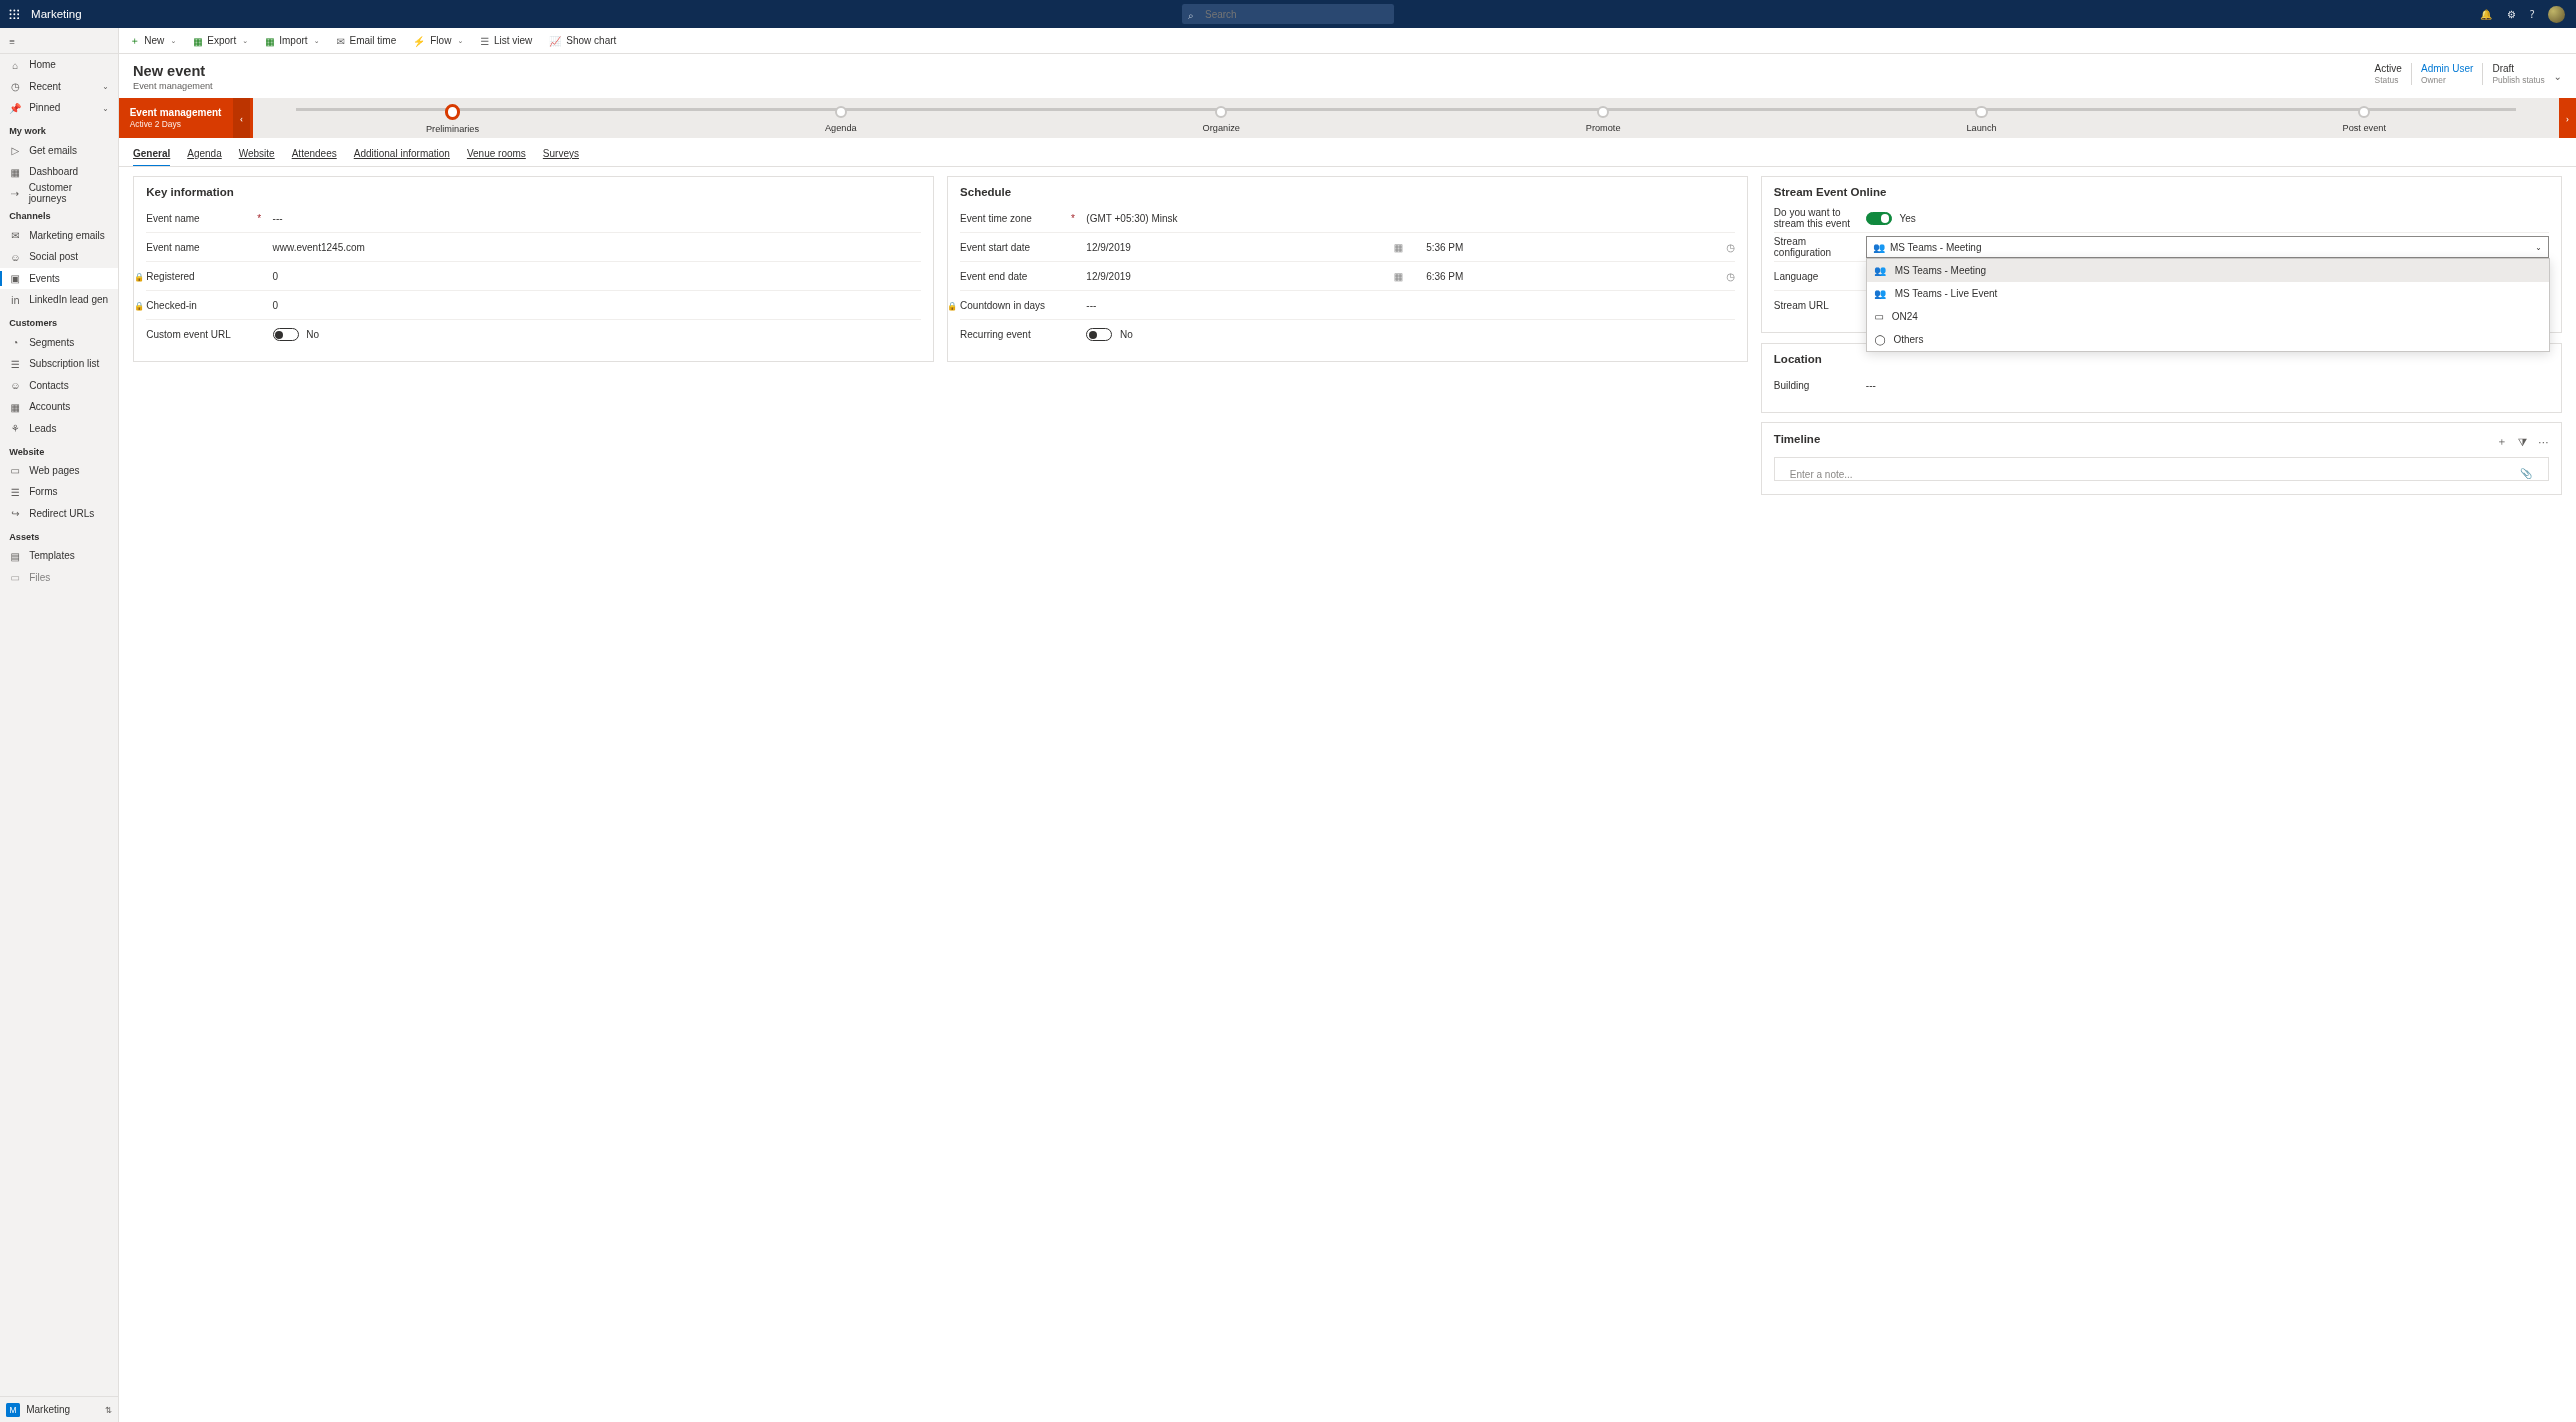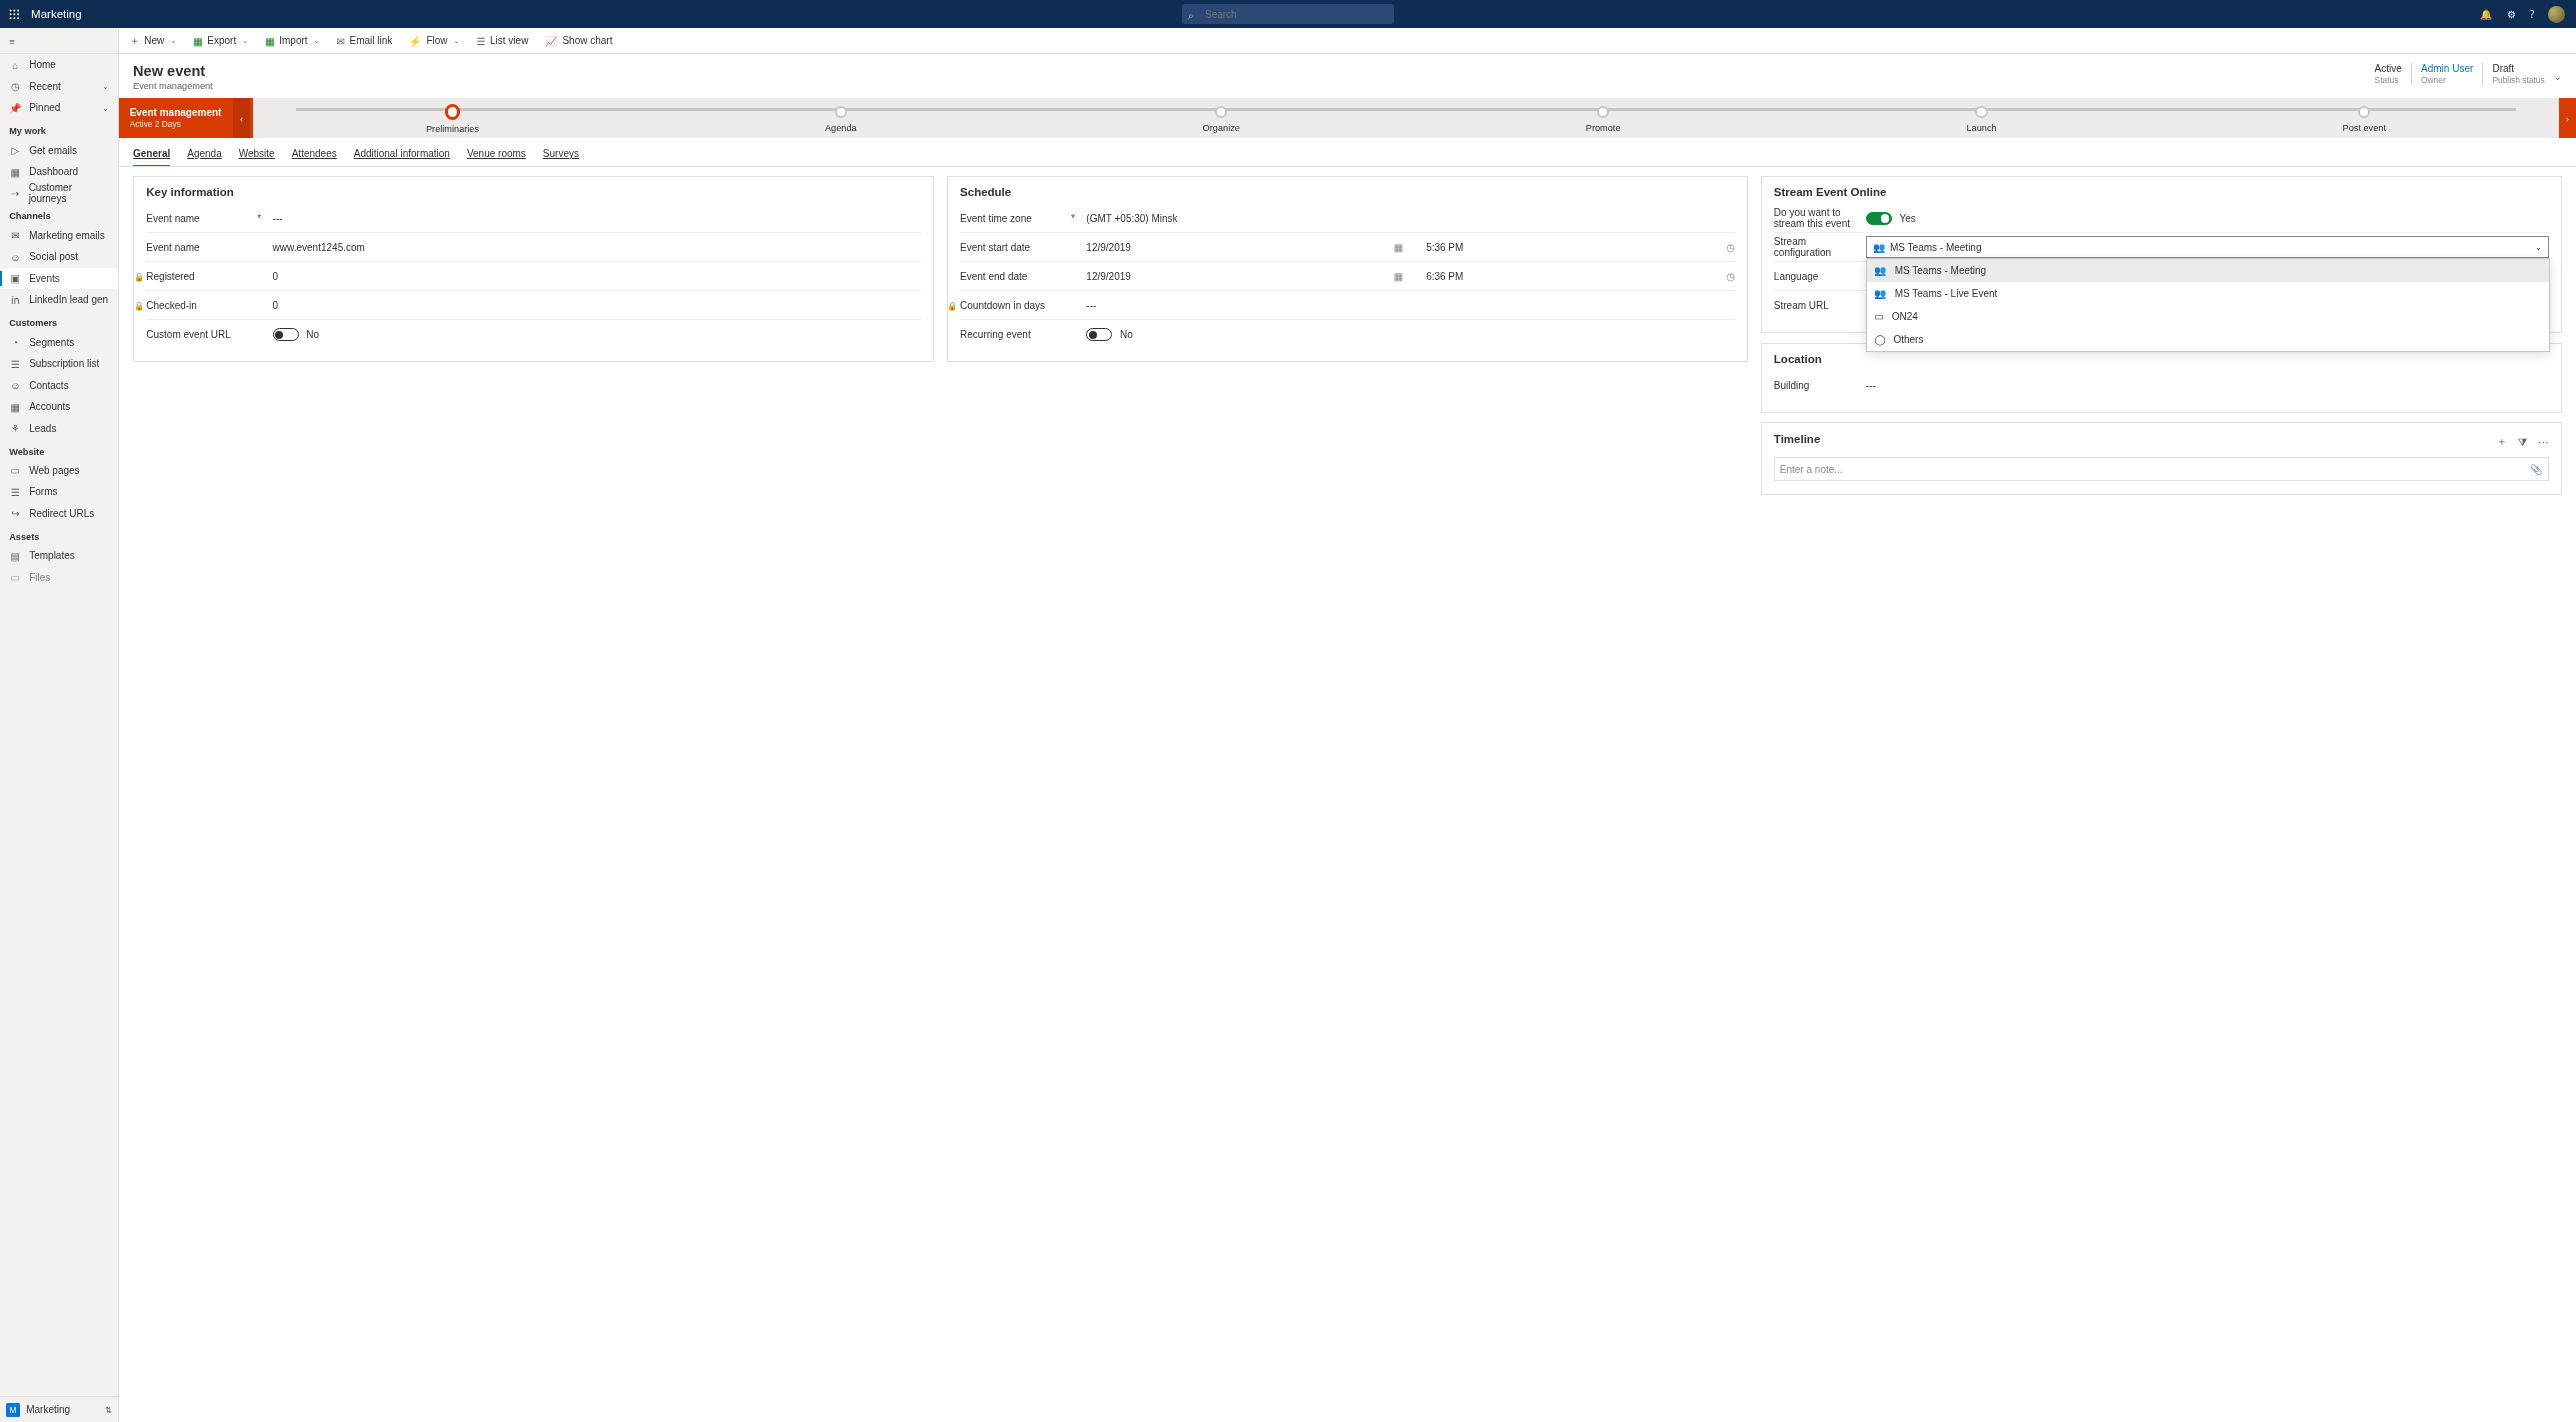--- a/index.html
+++ b/index.html
@@ -98,21 +98,21 @@
 .dd-sel { border: 0.8px solid #8a8886; height: 21.5px; display: flex; align-items: center; padding: 0 6.1px; gap: 4.6px; cursor: pointer; background: #fff; }
 .dd-sel .chev { margin-left: auto; font-size: 7.7px; }
 .dd-pop { position: absolute; top: 21.5px; left: 0; right: -1.5px; background: #fff; border: 0.8px solid #c8c6c4; box-shadow: 0 3.1px 10.7px rgba(0,0,0,.15); z-index: 20; }
 .dd-opt { display: flex; align-items: center; height: 23px; padding: 0 7.7px; gap: 7.7px; cursor: pointer; }
 .dd-opt:hover, .dd-opt.hl { background: #eceae8; }
 
 
 .tl-head { display: flex; align-items: center; }
 .tl-head h3 { flex: 1; }
 .tl-head .ic { cursor: pointer; color: #605e5c; margin-left: 10.7px; font-size: 10.7px; }
-.tl-input { display: flex; align-items: center; border: 0.8px solid #e1dfdd; height: 24.5px; padding: 0 5px; margin-top: 6.1px; color: #8a8886; }
+.tl-input { display: flex; align-items: flex-end; border: 0.8px solid #e1dfdd; height: 24.5px; padding: 0 15px; margin-top: 6.1px; color: #8a8886; }
 .tl-input .clip { margin-left: auto; }
 
 
 .i { font-family: "Segoe UI Symbol", system-ui; }
 </style>
 </head>
 <body>
 
 <div class="topbar">
   <div class="waffle">
@@ -261,21 +261,21 @@
           <span>Export</span>
           <span class="chev i">⌄</span>
         </div>
     <div class="cmd">
           <span class="ic i" style="color:#107c10">▦</span>
           <span>Import</span>
           <span class="chev i">⌄</span>
         </div>
     <div class="cmd">
           <span class="ic neutral i">✉</span>
-          <span>Email link</span>
+          <span>Email time</span>
         </div>
     <div class="cmd">
           <span class="ic neutral i">⚡</span>
           <span>Flow</span>
           <span class="chev i">⌄</span>
         </div>
     <div class="cmd">
           <span class="ic neutral i">☰</span>
           <span>List view</span>
         </div>

